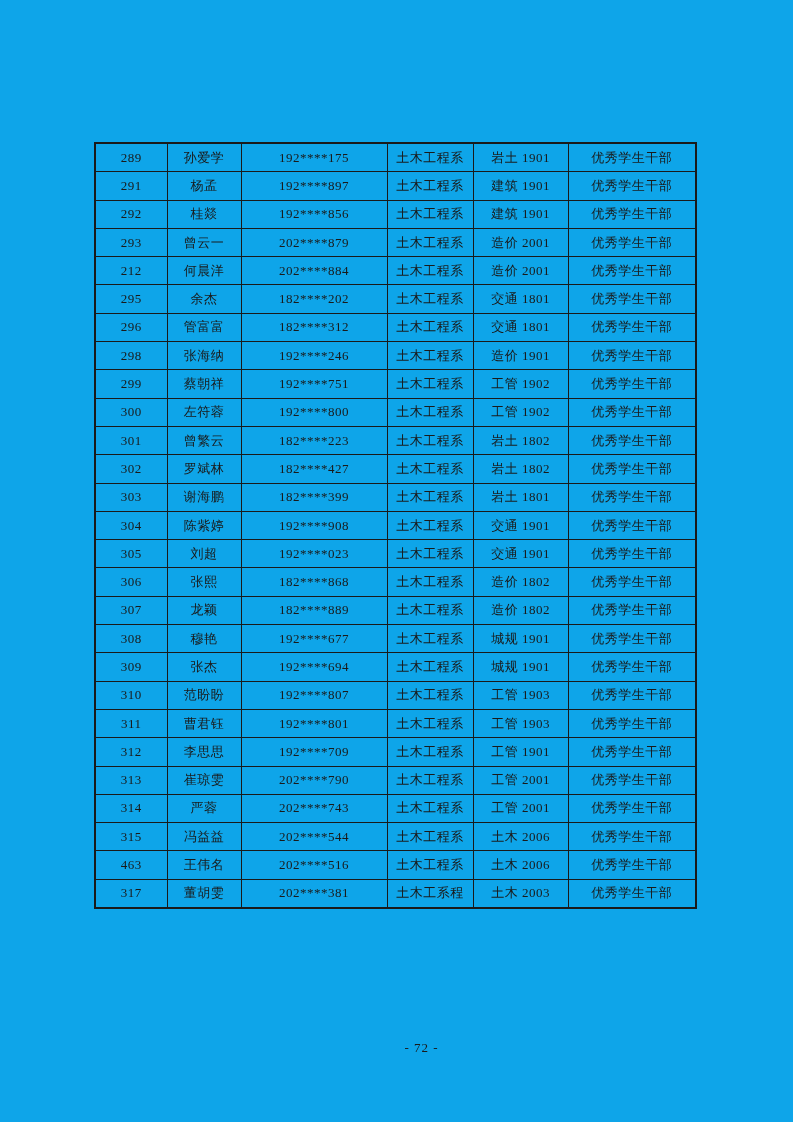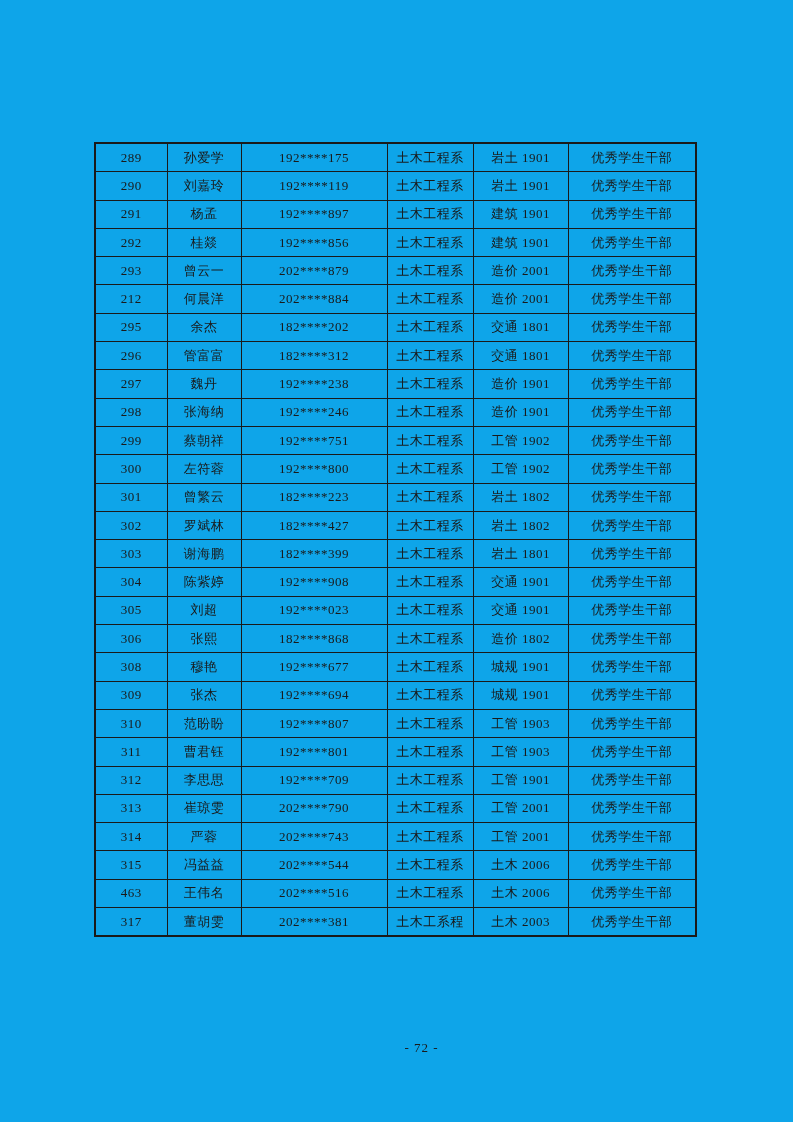--- a/index.html
+++ b/index.html
@@ -66,28 +66,20 @@
 
     <tr>
           <td>289</td>
           <td>孙爱学</td>
           <td>192****175</td>
           <td>土木工程系</td>
           <td>岩土 1901</td>
           <td>优秀学生干部</td>
         </tr>
         <tr>
-          <td>290</td>
-          <td>刘嘉玲</td>
-          <td>192****119</td>
-          <td>土木工程系</td>
-          <td>岩土 1901</td>
-          <td>优秀学生干部</td>
-        </tr>
-        <tr>
           <td>291</td>
           <td>杨孟</td>
           <td>192****897</td>
           <td>土木工程系</td>
           <td>建筑 1901</td>
           <td>优秀学生干部</td>
         </tr>
         <tr>
           <td>292</td>
           <td>桂燚</td>
@@ -122,28 +114,20 @@
         </tr>
         <tr>
           <td>296</td>
           <td>管富富</td>
           <td>182****312</td>
           <td>土木工程系</td>
           <td>交通 1801</td>
           <td>优秀学生干部</td>
         </tr>
         <tr>
-          <td>297</td>
-          <td>魏丹</td>
-          <td>192****238</td>
-          <td>土木工程系</td>
-          <td>造价 1901</td>
-          <td>优秀学生干部</td>
-        </tr>
-        <tr>
           <td>298</td>
           <td>张海纳</td>
           <td>192****246</td>
           <td>土木工程系</td>
           <td>造价 1901</td>
           <td>优秀学生干部</td>
         </tr>
         <tr>
           <td>299</td>
           <td>蔡朝祥</td>
@@ -197,20 +181,28 @@
           <td>刘超</td>
           <td>192****023</td>
           <td>土木工程系</td>
           <td>交通 1901</td>
           <td>优秀学生干部</td>
         </tr>
         <tr>
           <td>306</td>
           <td>张熙</td>
           <td>182****868</td>
+          <td>土木工程系</td>
+          <td>造价 1802</td>
+          <td>优秀学生干部</td>
+        </tr>
+        <tr>
+          <td>307</td>
+          <td>龙颖</td>
+          <td>182****889</td>
           <td>土木工程系</td>
           <td>造价 1802</td>
           <td>优秀学生干部</td>
         </tr>
         <tr>
           <td>308</td>
           <td>穆艳</td>
           <td>192****677</td>
           <td>土木工程系</td>
           <td>城规 1901</td>

